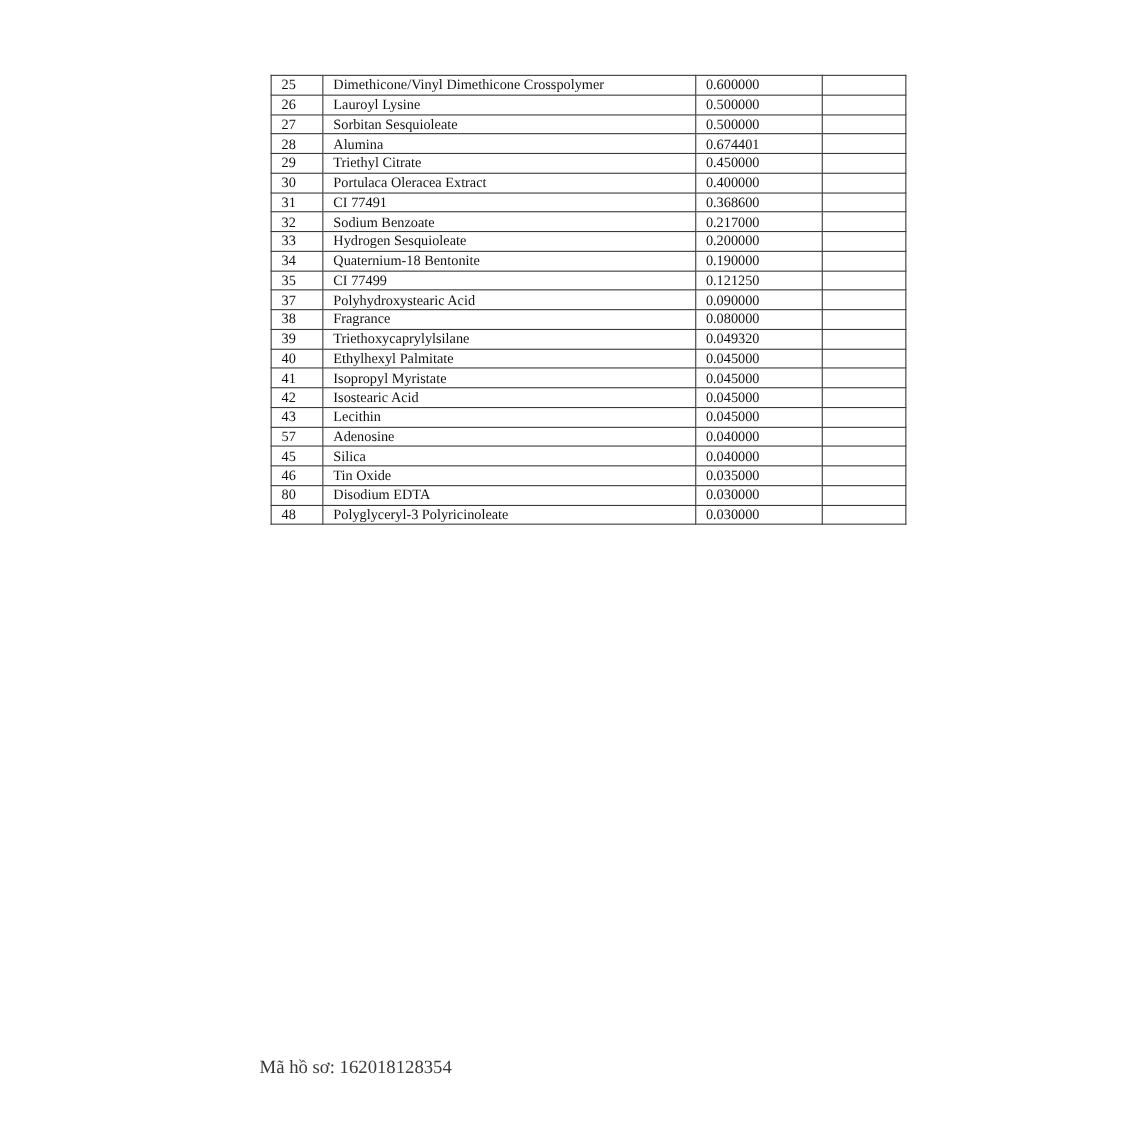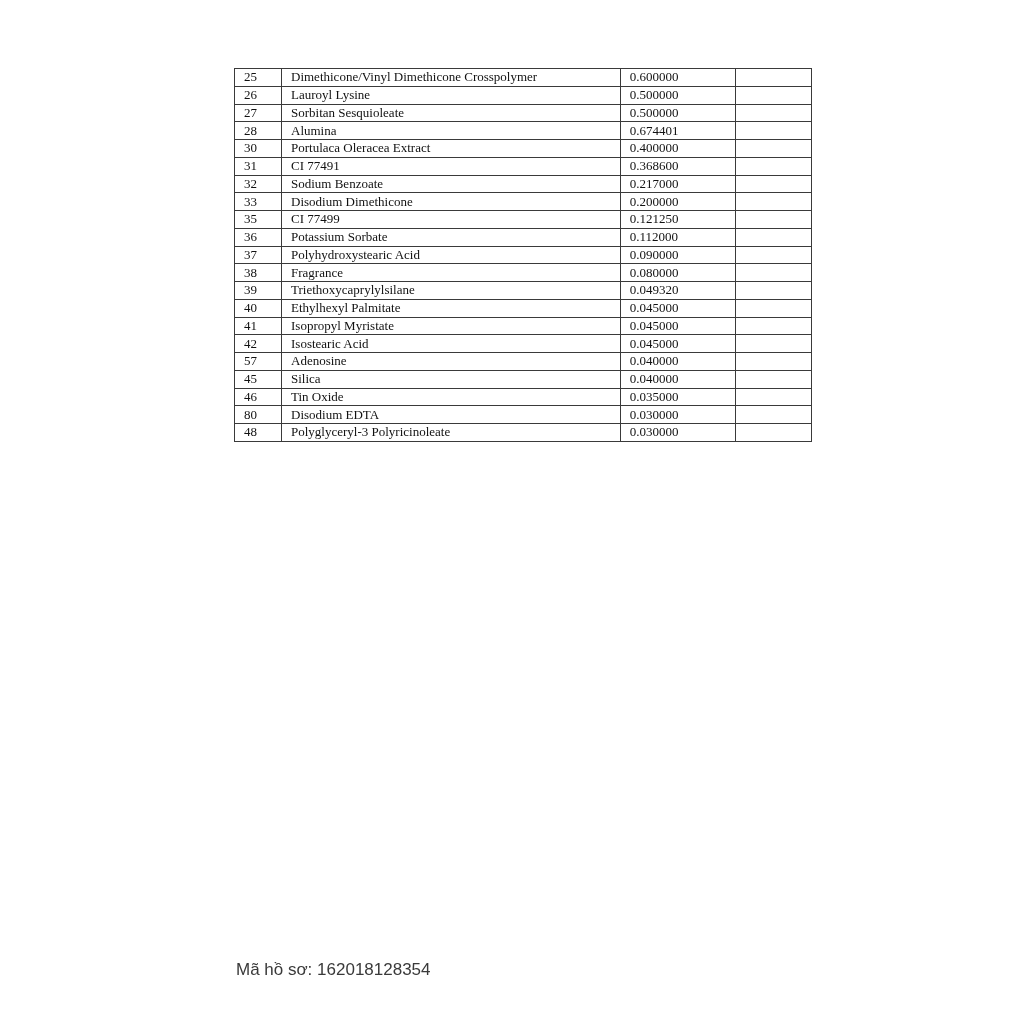--- a/index.html
+++ b/index.html
@@ -11,21 +11,21 @@
     overflow: hidden;
   }
   .page {
     position: relative;
     width: 1024px;
     height: 1024px;
     background: #ffffff;
   }
   table.ingredients {
     position: absolute;
-    left: 234px;
+    left: 246px;
     top: 68px;
     width: 578px;
     border-collapse: collapse;
     table-layout: fixed;
     font-family: "Liberation Serif", serif;
     font-size: 13px;
     color: #111111;
   }
   table.ingredients td {
     border: 1px solid #3a3a3a;
@@ -37,21 +37,21 @@
     overflow: hidden;
   }
   td.col-no    { width: 44px;  }
   td.col-name  { width: 317px; }
   td.col-value { width: 108px; }
   td.col-empty { width: 71px;  padding: 0; }
   .footer {
     position: absolute;
     left: 236px;
     top: 960px;
-    font-family: Liberation Sans, sans-serif;
+    font-family: Liberation Serif, serif;
     font-size: 17px;
     letter-spacing: 0px;
     color: #3a3a3a;
     white-space: pre;
   }
 </style>
 </head>
 <body>
 
 <div class="page">
@@ -76,56 +76,62 @@
           <td class="col-value">0.500000</td>
           <td class="col-empty"></td>
         </tr>
         <tr>
           <td class="col-no">28</td>
           <td class="col-name">Alumina</td>
           <td class="col-value">0.674401</td>
           <td class="col-empty"></td>
         </tr>
         <tr>
+          <td class="col-no">29</td>
+          <td class="col-name">Triethyl Citrate</td>
+          <td class="col-value">0.450000</td>
+          <td class="col-empty"></td>
+        </tr>
+        <tr>
           <td class="col-no">30</td>
           <td class="col-name">Portulaca Oleracea Extract</td>
           <td class="col-value">0.400000</td>
           <td class="col-empty"></td>
         </tr>
         <tr>
           <td class="col-no">31</td>
           <td class="col-name">CI 77491</td>
           <td class="col-value">0.368600</td>
           <td class="col-empty"></td>
         </tr>
         <tr>
           <td class="col-no">32</td>
           <td class="col-name">Sodium Benzoate</td>
           <td class="col-value">0.217000</td>
           <td class="col-empty"></td>
         </tr>
         <tr>
           <td class="col-no">33</td>
-          <td class="col-name">Disodium Dimethicone</td>
+          <td class="col-name">Hydrogen Sesquioleate</td>
           <td class="col-value">0.200000</td>
+          <td class="col-empty"></td>
+        </tr>
+        <tr>
+          <td class="col-no">34</td>
+          <td class="col-name">Quaternium-18 Bentonite</td>
+          <td class="col-value">0.190000</td>
           <td class="col-empty"></td>
         </tr>
         <tr>
           <td class="col-no">35</td>
           <td class="col-name">CI 77499</td>
           <td class="col-value">0.121250</td>
           <td class="col-empty"></td>
         </tr>
         <tr>
-          <td class="col-no">36</td>
-          <td class="col-name">Potassium Sorbate</td>
-          <td class="col-value">0.112000</td>
-          <td class="col-empty"></td>
-        </tr>
-        <tr>
           <td class="col-no">37</td>
           <td class="col-name">Polyhydroxystearic Acid</td>
           <td class="col-value">0.090000</td>
           <td class="col-empty"></td>
         </tr>
         <tr>
           <td class="col-no">38</td>
           <td class="col-name">Fragrance</td>
           <td class="col-value">0.080000</td>
           <td class="col-empty"></td>
@@ -148,20 +154,26 @@
           <td class="col-value">0.045000</td>
           <td class="col-empty"></td>
         </tr>
         <tr>
           <td class="col-no">42</td>
           <td class="col-name">Isostearic Acid</td>
           <td class="col-value">0.045000</td>
           <td class="col-empty"></td>
         </tr>
         <tr>
+          <td class="col-no">43</td>
+          <td class="col-name">Lecithin</td>
+          <td class="col-value">0.045000</td>
+          <td class="col-empty"></td>
+        </tr>
+        <tr>
           <td class="col-no">57</td>
           <td class="col-name">Adenosine</td>
           <td class="col-value">0.040000</td>
           <td class="col-empty"></td>
         </tr>
         <tr>
           <td class="col-no">45</td>
           <td class="col-name">Silica</td>
           <td class="col-value">0.040000</td>
           <td class="col-empty"></td>

